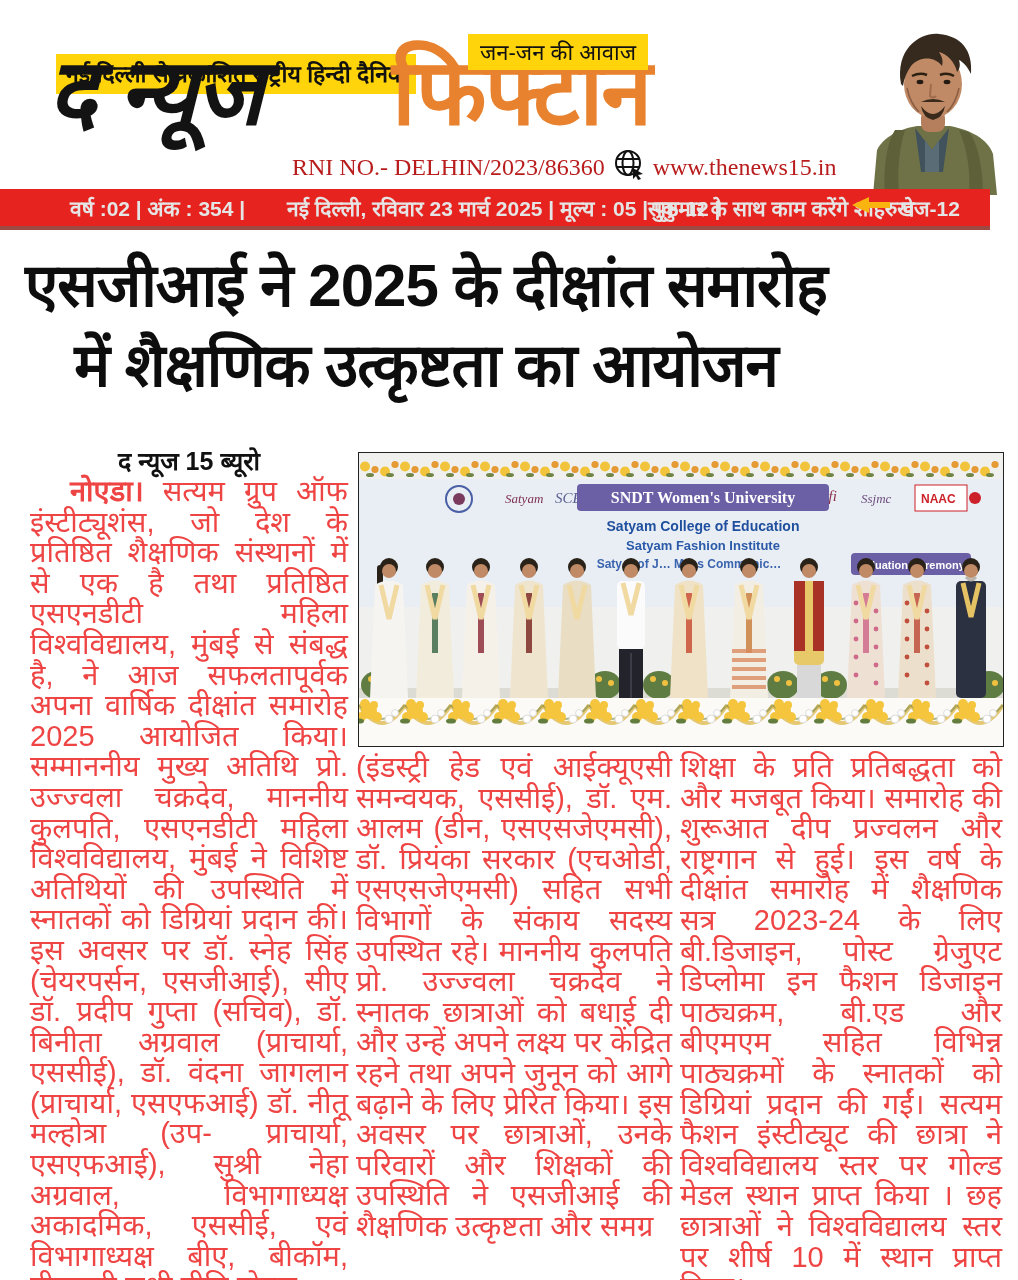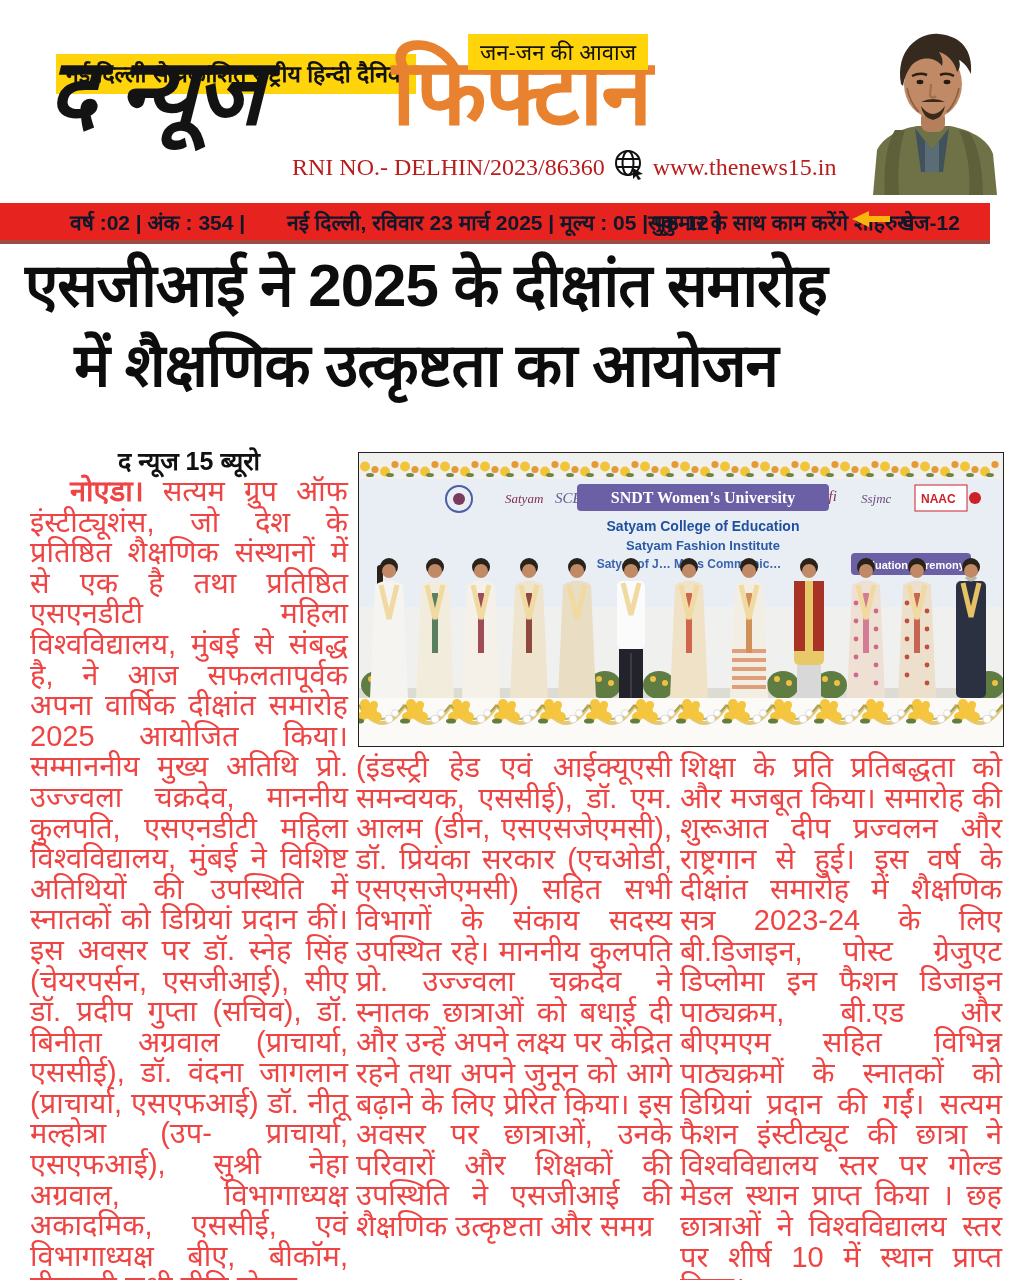--- a/index.html
+++ b/index.html
@@ -11,22 +11,22 @@
   .title-black{position:absolute;left:48px;top:40px;font-size:92px;font-weight:800;color:#131313;
         line-height:1.15;white-space:nowrap;letter-spacing:-2px;font-style:italic;}
   .title-orange{position:absolute;left:392px;top:40px;font-size:92px;font-weight:800;color:#e8822e;
         line-height:1.15;white-space:nowrap;letter-spacing:-2px;}
   .tagline-center{position:absolute;left:468px;top:34px;background:#ffd40a;color:#111;
         font-size:22px;font-weight:normal;padding:2px 12px 4px;white-space:nowrap;z-index:3;}
   .rni-row{position:absolute;left:292px;top:148px;display:flex;align-items:center;gap:8px;
         font-family:"Liberation Serif",serif;font-size:24px;color:#b91c1c;white-space:nowrap;z-index:2;}
   .srk{position:absolute;right:8px;top:22px;width:155px;height:173px;z-index:1;}
   
-  .infobar{position:absolute;left:0;top:203px;width:990px;height:37px;background:#e6231e;
-        border-bottom:4px solid #9e4a44;color:#0f172a;font-weight:bold;z-index:2;}
+  .infobar{position:absolute;left:0;top:189px;width:990px;height:37px;background:#e6231e;
+        border-bottom:4px solid #9e4a44;color:#e5e5e5;font-weight:bold;z-index:2;}
   .infobar span{position:absolute;top:5px;font-size:21px;white-space:nowrap;}
   .ib-edition{left:70px;}
   .ib-date{left:287px;}
   .ib-teaser{left:648px;}
   .ib-arrow{position:absolute;left:852px;top:12px;}
   .ib-page{left:902px;}
   
   .headline{position:absolute;left:0;top:246px;width:852px;text-align:center;color:#0d0d0d;
         font-weight:800;font-size:60px;line-height:80px;letter-spacing:-1px;}
   

